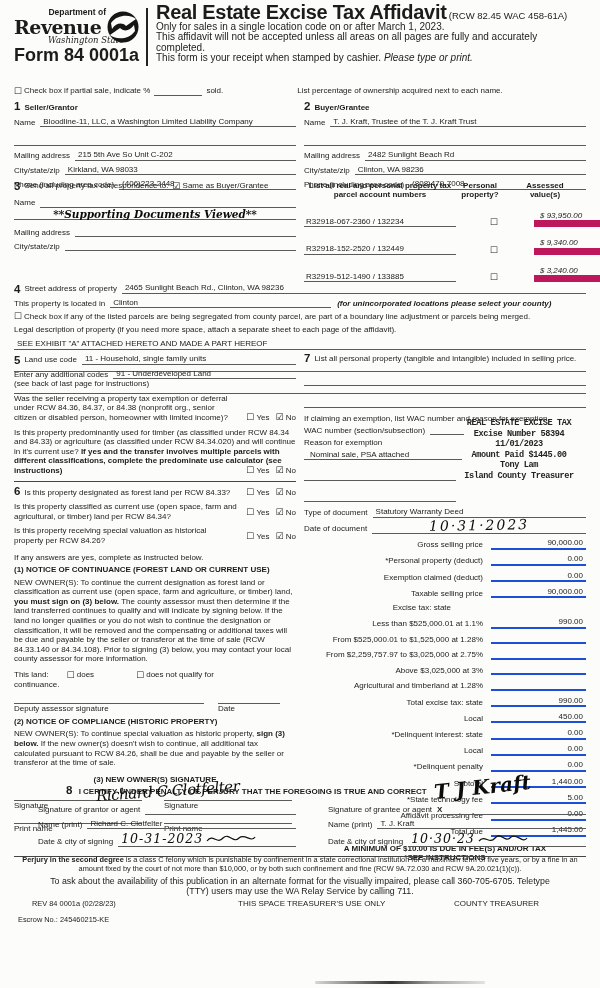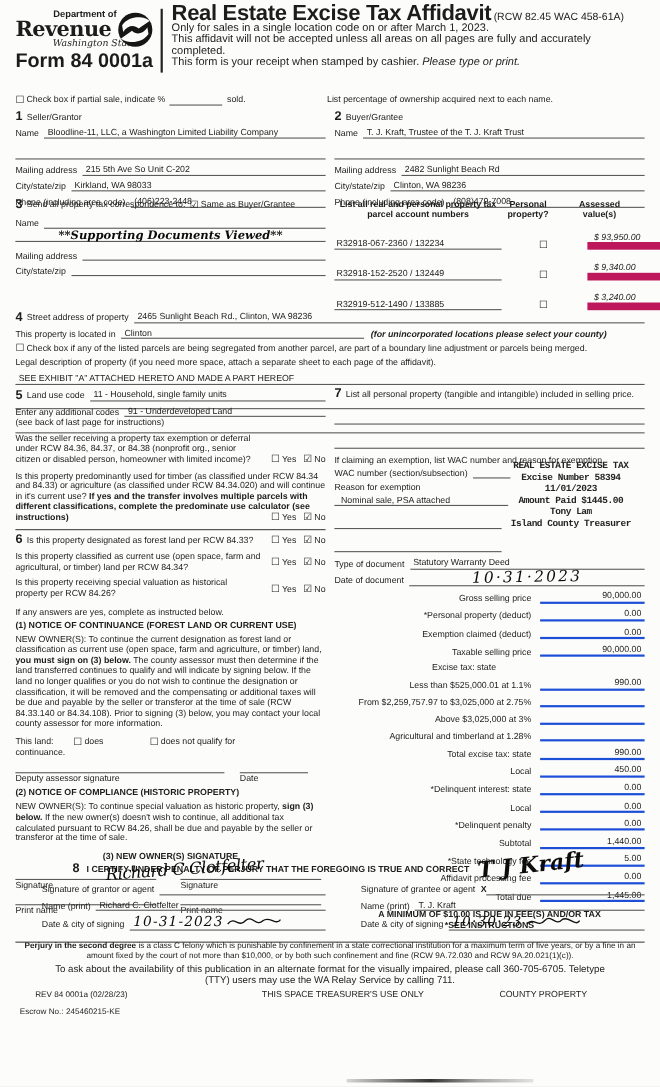--- a/index.html
+++ b/index.html
@@ -20,21 +20,21 @@
   .title-block{flex:1;}
   .title{font-weight:bold;font-size:20px;letter-spacing:-0.3px;}
   .titleref{font-size:9.5px;}
   .note{font-size:10px;line-height:10.6px;}
   
   .frow{display:flex;align-items:flex-end;margin-top:4px;}
   .lbl{white-space:nowrap;margin-right:5px;}
   .fill{flex:1;border-bottom:1px solid #5a5a5a;min-height:9px;padding:0 3px;white-space:nowrap;}
   .fillw{border-bottom:1px solid #5a5a5a;min-height:9px;display:inline-block;}
   .secnum{font-weight:bold;font-size:11.5px;margin-right:4px;line-height:9px;}
-  .sectitle{font-weight:normal;}
+  .sectitle{font-weight:bold;}
   .cb{font-size:9px;line-height:9px;margin-right:2px;}
   
   .cols{display:flex;gap:8px;}
   .col{flex:1;min-width:0;position:relative;}
   
   .phead{display:grid;grid-template-columns:152px 48px 82px;font-weight:bold;text-align:center;line-height:9.3px;}
   .prow{display:grid;grid-template-columns:152px 48px 82px;align-items:flex-end;margin-top:11px;gap:15px;}
   .pnum{border-bottom:1px solid #5a5a5a;padding-left:2px;}
   .pbox{text-align:center;}
   .pval{border-bottom:7px solid #be185d;padding-left:6px;font-style:italic;}
@@ -216,21 +216,21 @@
       <span class="fill" style="flex:0 0 260px;">2465 Sunlight Beach Rd., Clinton, WA 98236</span>
         <span class="fill"></span>
     </div>
     <div class="frow">
       <span class="lbl">This property is located in</span>
       <span class="fill" style="flex:0 0 215px;">Clinton</span>
       <b class="ital" style="margin-left:6px;">(for unincorporated locations please select your county)</b>
     </div>
     <div class="frow" style="align-items:flex-start;">
       <span class="cb">☐</span>
-      <span>Check box if any of the listed parcels are being segregated from another parcel, are part of a boundary line adjustment or parcels being merged.</span>
+      <span>Check box if any of the listed parcels are being segregated from county parcel, are part of a boundary line adjustment or parcels being merged.</span>
     </div>
     <div class="para">Legal description of property (if you need more space, attach a separate sheet to each page of the affidavit).</div>
     <div class="frow" style="margin-top:5px;">
         <span class="fill">SEE EXHIBIT "A" ATTACHED HERETO AND MADE A PART HEREOF</span>
       </div>
     <div class="frow" style="margin-top:12px;">
         <span class="fill"></span>
       </div>
     <div class="frow" style="margin-top:12px;">
         <span class="fill"></span>
@@ -389,20 +389,24 @@
         </div>
       <div class="trow nl">
           <span class="tlbl" style="padding-right:40px;">Excise tax: state</span>
           <span class="tval"></span>
         </div>
       <div class="trow">
           <span class="tlbl">Less than $525,000.01 at 1.1%</span>
           <span class="tval">990.00</span>
         </div>
       <div class="trow">
+          <span class="tlbl">From $525,000.01 to $1,525,000 at 1.28%</span>
+          <span class="tval"></span>
+        </div>
+      <div class="trow">
           <span class="tlbl">From $2,259,757.97 to $3,025,000 at 2.75%</span>
           <span class="tval"></span>
         </div>
       <div class="trow">
           <span class="tlbl">Above $3,025,000 at 3%</span>
           <span class="tval"></span>
         </div>
       <div class="trow">
           <span class="tlbl">Agricultural and timberland at 1.28%</span>
           <span class="tval"></span>
@@ -498,21 +502,21 @@
   <div class="abs small" style="top:855px;text-align:center;line-height:9.4px;">
     <b>Perjury in the second degree</b><span> is a class C felony which is punishable by confinement in a state correctional institution for a maximum term of five years, or by a fine in an amount fixed by the court of not more than $10,000, or by both such confinement and fine (RCW 9A.72.030 and RCW 9A.20.021(1)(c)).</span>
   </div>
   <div class="abs center" style="top:876px;font-size:8.8px;line-height:10.4px;">
     <div>To ask about the availability of this publication in an alternate format for the visually impaired, please call 360-705-6705. Teletype</div>
     <div>(TTY) users may use the WA Relay Service by calling 711.</div>
   </div>
   <div class="abs" style="top:899px;">
     <span class="small" style="position:absolute;left:18px;">REV 84 0001a (02/28/23)</span>
     <span style="position:absolute;left:224px;">THIS SPACE TREASURER'S USE ONLY</span>
-    <span style="position:absolute;left:440px;">COUNTY PROPERTY</span>
+    <span style="position:absolute;left:440px;">COUNTY TREASURER</span>
   </div>
   <div class="abs small" style="top:915px;">
     <span style="margin-left:4px;">Escrow No.:</span>
     <span>245460215-KE</span>
   </div>
 
   <div class="smudge"></div>
 </div>
 
 </body></html>

